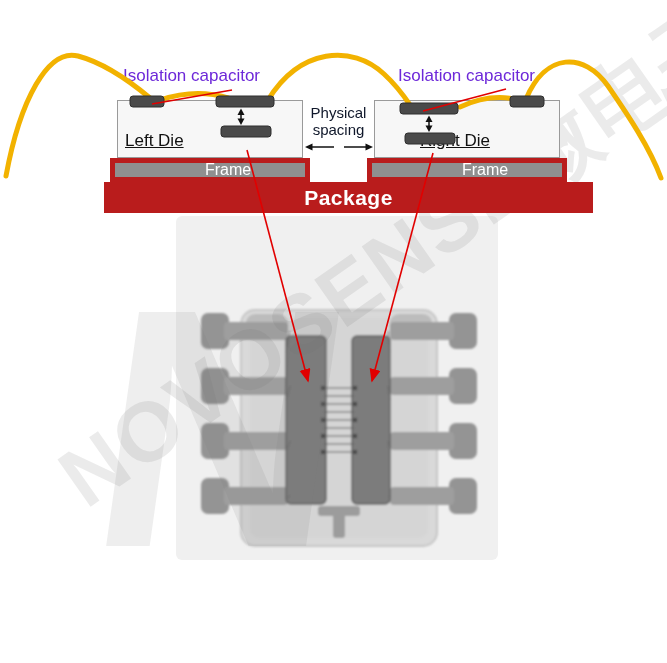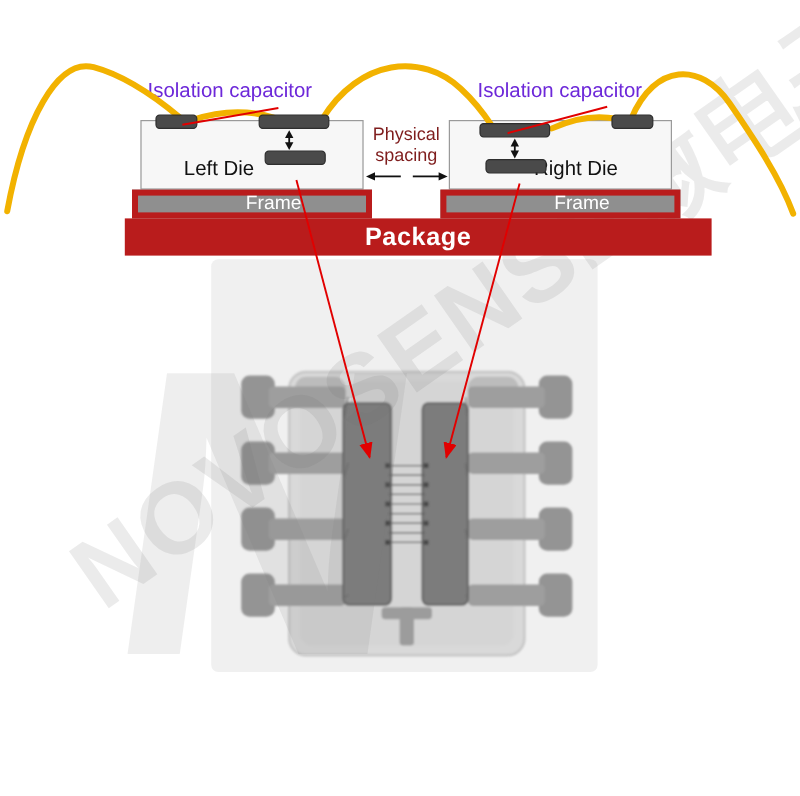--- a/index.html
+++ b/index.html
@@ -36,26 +36,26 @@
 
   .package-bar { position:absolute; z-index:3; left:104px; top:182px; width:489px; height:31px;
     background:#b91c1c; color:#ffffff; font-size:21px; font-weight:bold; letter-spacing:0.5px;
     display:flex; align-items:center; justify-content:center; }
 
   
   .iso-label { position:absolute; z-index:4; font-size:17px; color:#6d28d9; white-space:nowrap; }
   .iso-label.left  { left:123px; top:66px; }
   .iso-label.right { left:398px; top:66px; }
 
-  .die-label { position:absolute; z-index:4; font-size:17px; color:#111; text-align:center; }
+  .die-label { position:absolute; z-index:4; font-size:17px; color:#111; text-align:left;text-decoration:underline; }
   .die-label.left  { left:125px; top:131px; width:115px; }
   .die-label.right { left:420px; top:131px; width:120px; }
 
   .spacing-label { position:absolute; z-index:4; left:300px; top:104px; width:77px;
-    font-size:15px; color:#7f1d1d; text-align:center; line-height:1.15; }
+    font-size:15px; color:#0f172a; text-align:center; line-height:1.15; }
   .spacing-label span { display:block; }
 
   
   .overlay { position:absolute; left:0; top:0; z-index:5; pointer-events:none; }
 </style>
 </head>
 <body>
 
 <div class="canvas">
 

